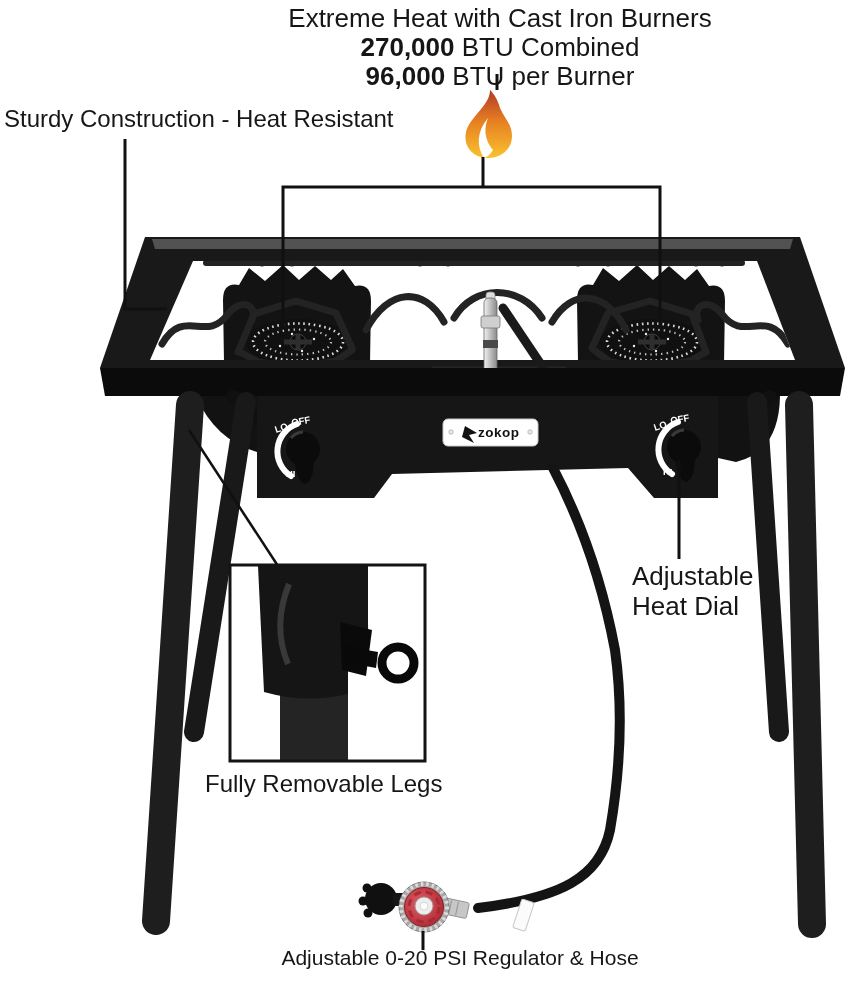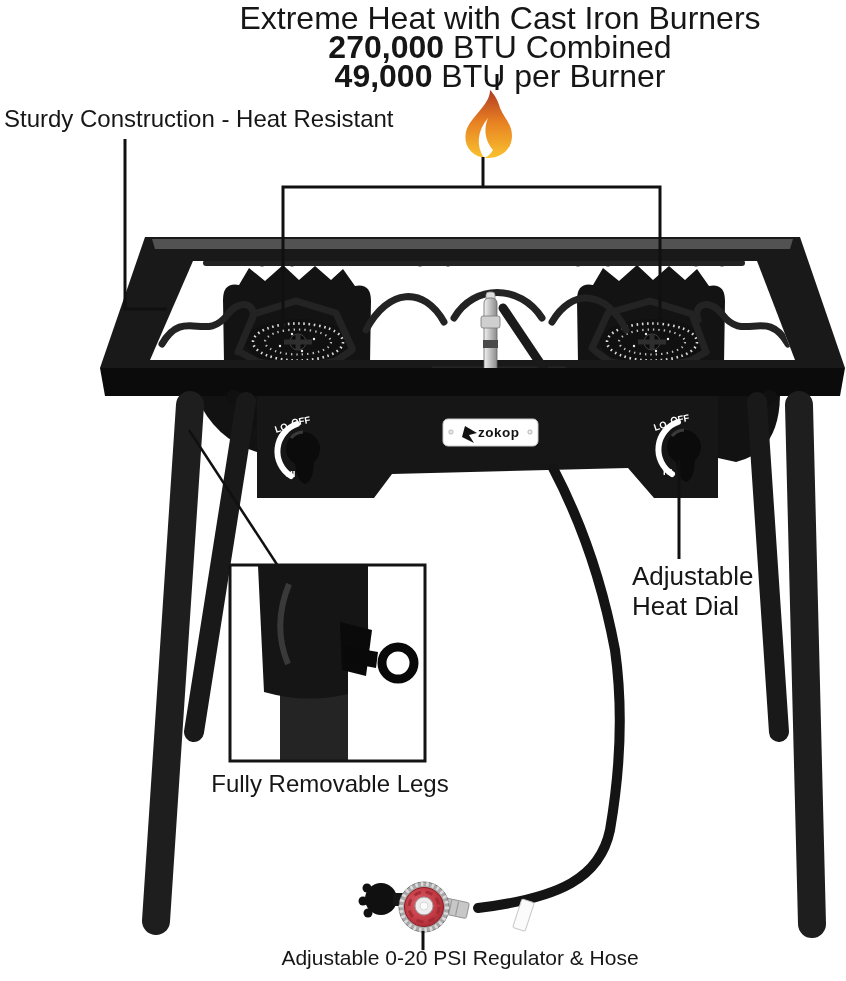--- a/index.html
+++ b/index.html
@@ -2,25 +2,25 @@
 <html><head>
 <meta charset="utf-8">
 <style>
   html,body{margin:0;padding:0;background:#fff;}
   .canvas{
     position:relative;width:846px;height:981px;background:#fff;overflow:hidden;
     font-family:"Liberation Sans",sans-serif;color:#161616;
   }
   .art{position:absolute;left:0;top:0;width:846px;height:981px;}
   .label{position:absolute;color:#161616;white-space:nowrap;}
-  .heading{left:154px;top:4px;width:692px;text-align:center;font-size:32px;line-height:29px;}
+  .heading{left:154px;top:4px;width:692px;text-align:center;font-size:26px;line-height:29px;}
   .heading .b{font-weight:700;}
   .lbl-sturdy{left:4px;top:105px;font-size:24px;}
   .lbl-dial{left:632px;top:561px;font-size:26px;line-height:30px;}
-  .lbl-legs{left:205px;top:770px;width:250px;text-align:center;font-size:24px;}
+  .lbl-legs{left:205px;top:770px;width:250px;font-size:24px;}
   .lbl-reg{left:160px;top:946px;width:600px;text-align:center;font-size:21px;}
 </style>
 </head>
 <body>
 
 <div class="canvas">
 
   <svg class="art" viewBox="0 0 846 981" aria-hidden="true">
     <defs>
       <linearGradient id="flameGrad" x1="0" y1="0" x2="0" y2="1">
@@ -190,21 +190,21 @@
         <path d="M344,646 L378,652 L376,668 L344,662 Z" fill="#090909"></path>
         <circle cx="398" cy="663" r="16" fill="none" stroke="#090909" stroke-width="9"></circle>
       </g>
       <rect x="230" y="565" width="195" height="196" fill="none" stroke="#141414" stroke-width="3"></rect>
     </g>
   </svg>
 
   <div class="label heading">
     <div>Extreme Heat with Cast Iron Burners</div>
     <div><span class="b">270,000</span><span> BTU Combined</span></div>
-    <div><span class="b">49,000</span><span> BTU per Burner</span></div>
+    <div><span class="b">96,000</span><span> BTU per Burner</span></div>
   </div>
 
   <div class="label lbl-sturdy">Sturdy Construction - Heat Resistant</div>
 
   <div class="label lbl-dial">
     <div>Adjustable</div>
     <div>Heat Dial</div>
   </div>
 
   <div class="label lbl-legs">Fully Removable Legs</div>

